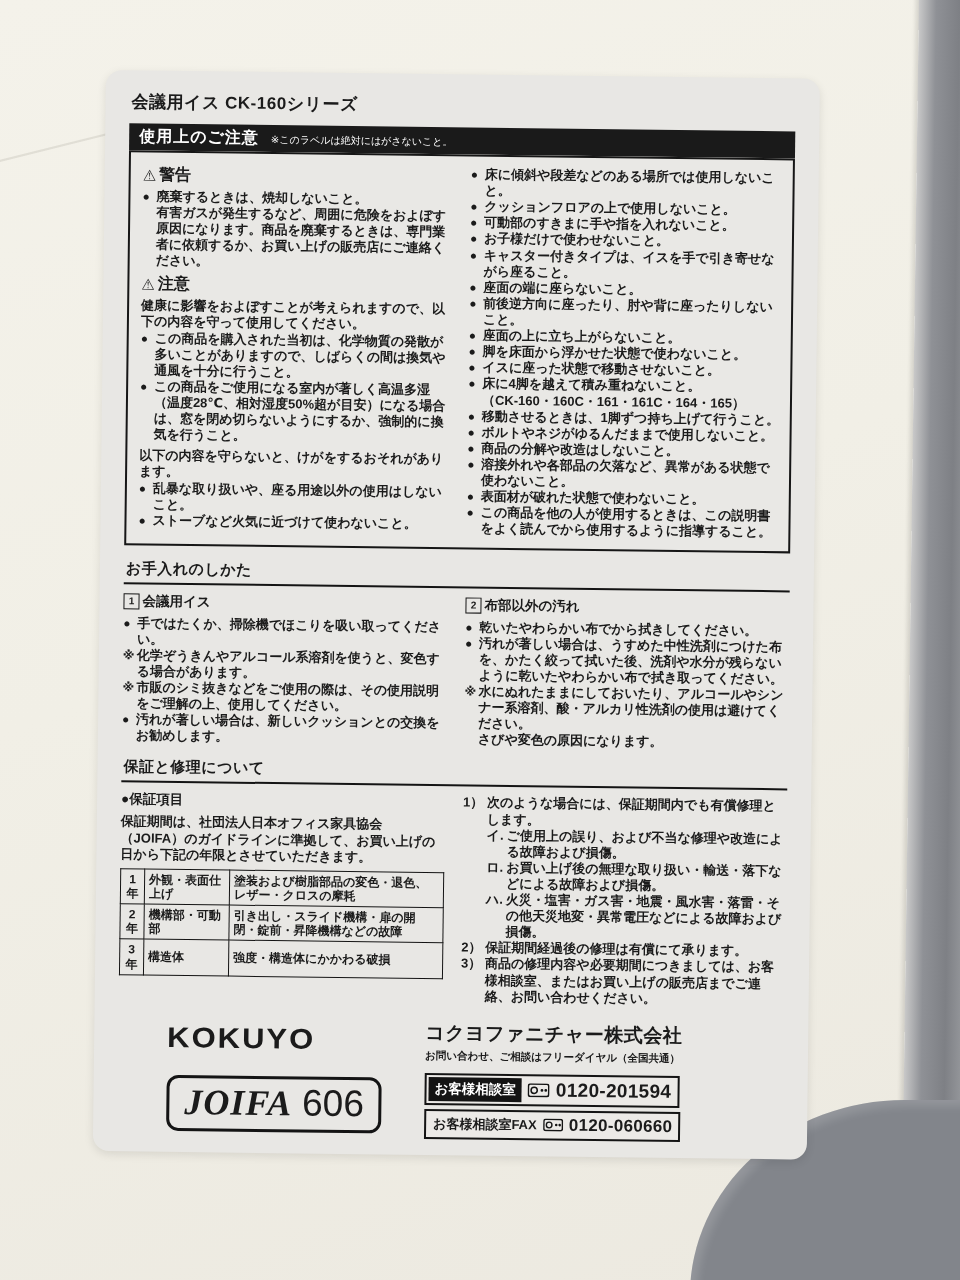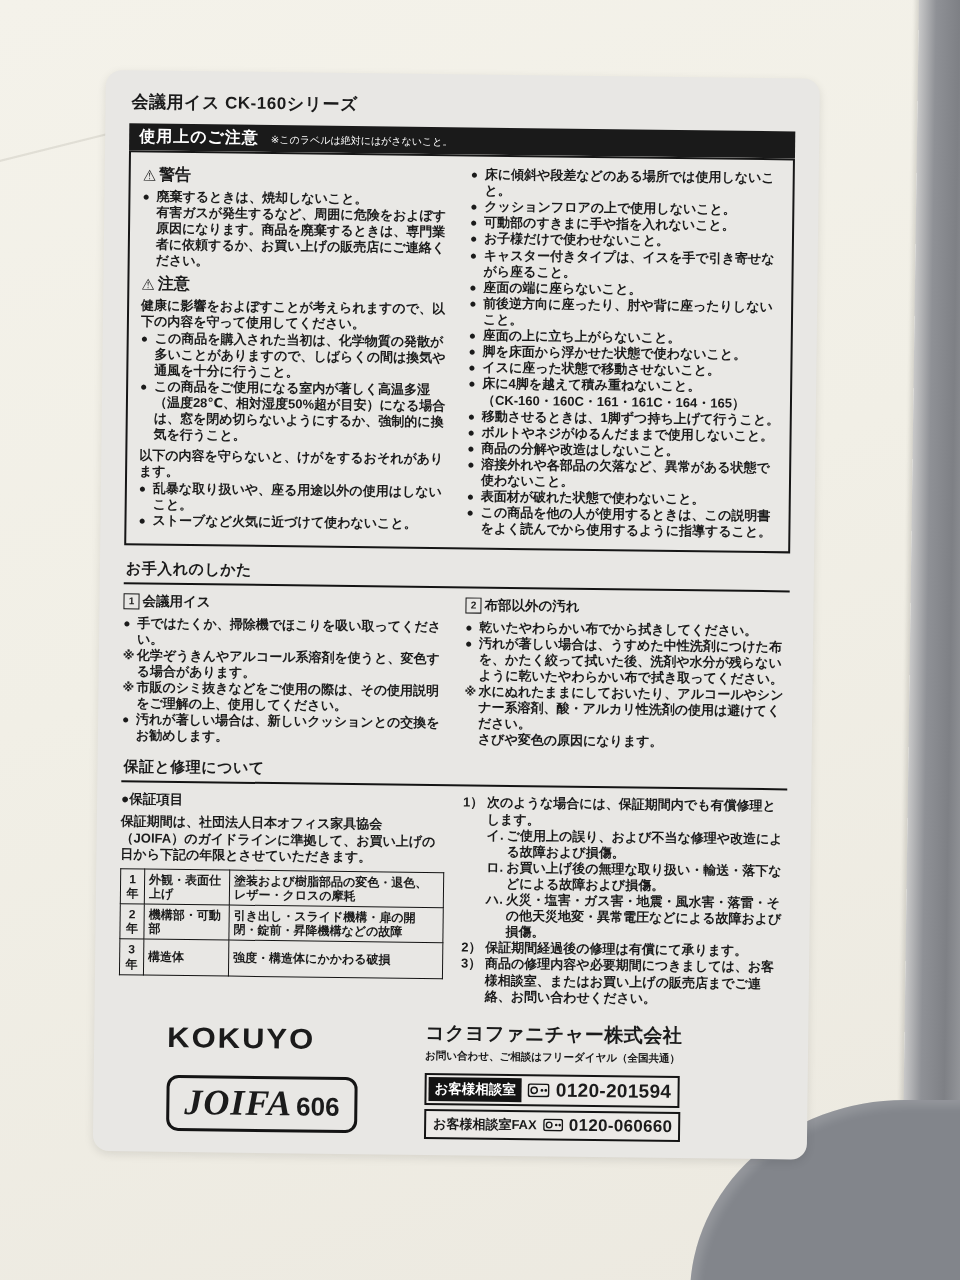--- a/index.html
+++ b/index.html
@@ -65,21 +65,21 @@
     column-gap:22px;justify-content:center;row-gap:10px;align-items:center;}
   .kokuyo{font-size:31px;font-weight:800;letter-spacing:2px;transform:scaleY(0.92);
     justify-self:start;}
   .company-block{justify-self:start;}
   .company{font-size:19px;font-weight:700;letter-spacing:0.5px;}
   .contact-note{font-size:10.5px;font-weight:700;margin-top:3px;}
   .joifa-box{justify-self:start;border:3px solid #141414;border-radius:12px;
     padding:3px 15px 5px;display:inline-flex;align-items:baseline;}
   .joifa-brand{font-family:"Liberation Serif","DejaVu Serif",serif;font-style:italic;
     font-weight:700;font-size:36px;letter-spacing:1px;}
-  .joifa-number{font-size:26px;font-weight:700;margin-left:4px;}
+  .joifa-number{font-size:37px;font-weight:400;margin-left:10px;}
   .phone-col{justify-self:start;display:flex;flex-direction:column;gap:4px;}
   .phone-box{border:2px solid #141414;display:flex;align-items:center;gap:6px;
     padding:2px 6px 2px 2px;background:#eceae7;width:fit-content;}
   .chip{background:#141414;color:#fff;font-size:13.5px;font-weight:700;padding:3px 6px;}
   .faxlabel{font-size:13px;font-weight:700;padding:2px 0 2px 5px;}
   .phone-number{font-size:19px;font-weight:800;letter-spacing:0.3px;}
   .fax-number{font-size:17px;font-weight:800;letter-spacing:0.3px;}
   .freedial{flex:0 0 auto;display:inline-block;}
 </style>
 </head>

